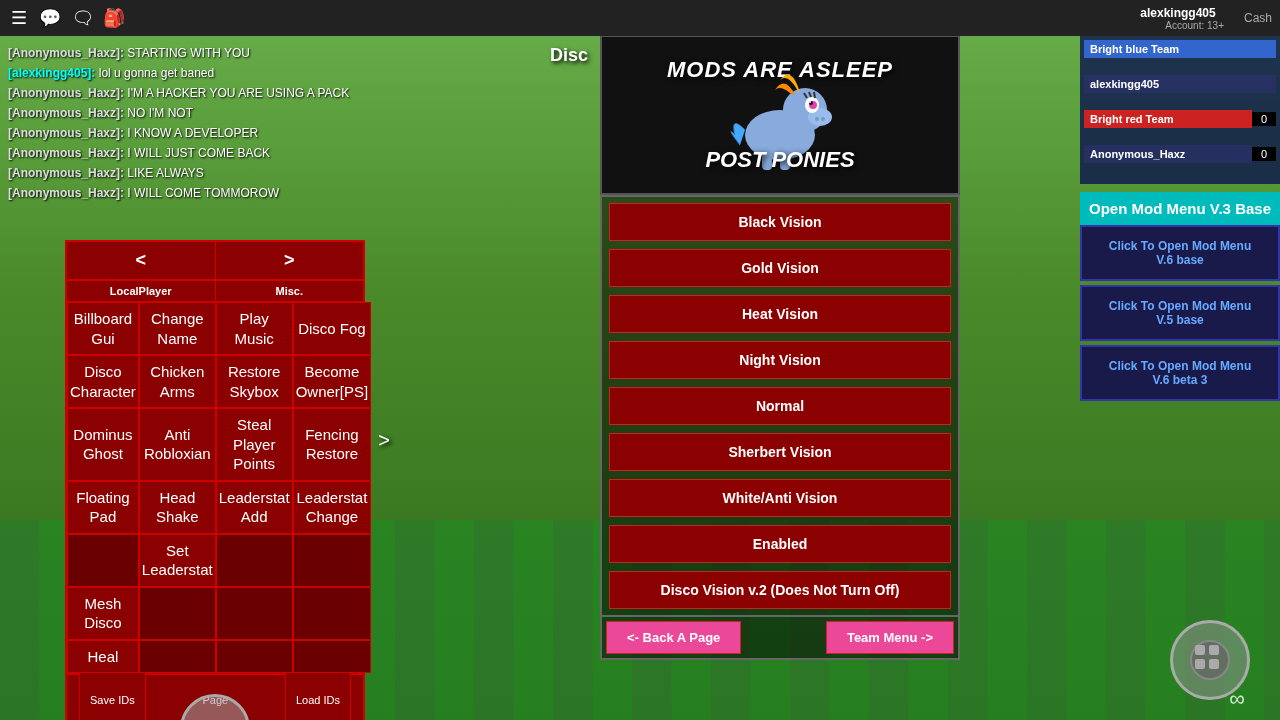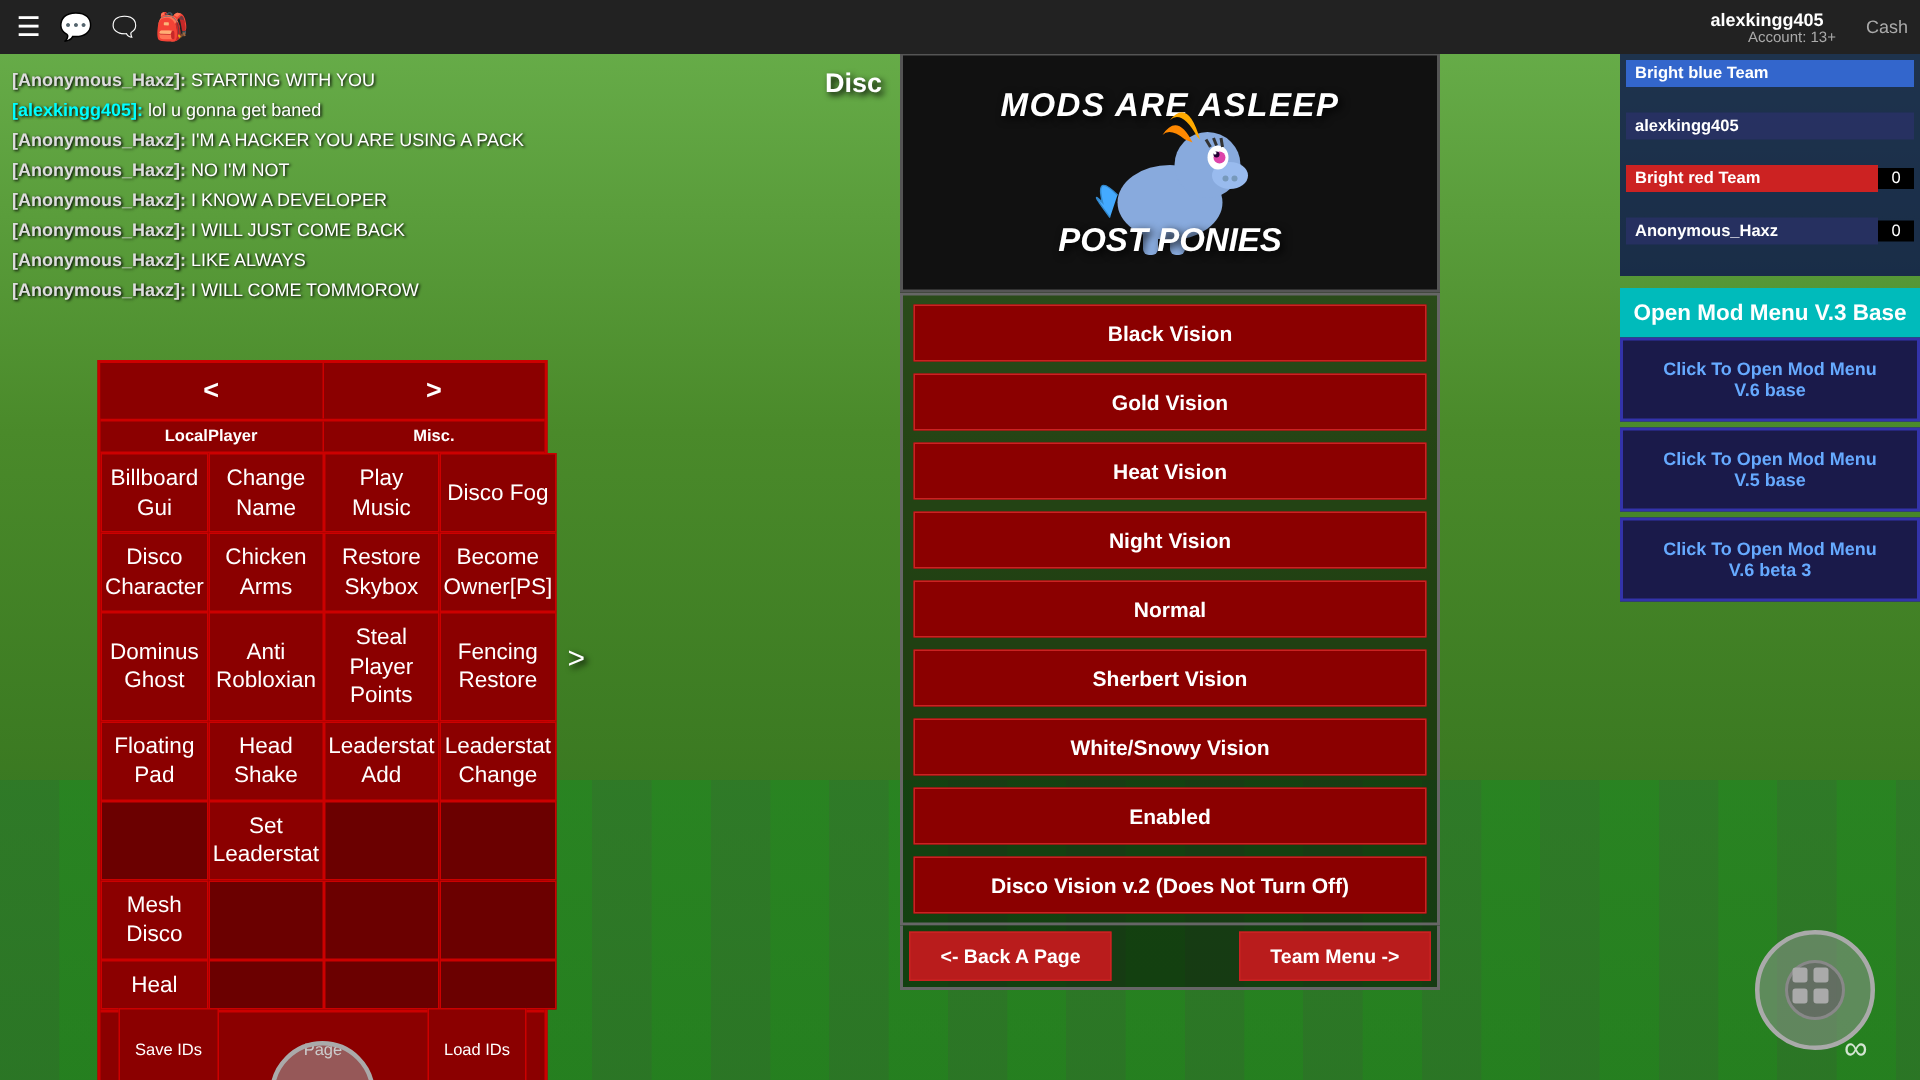--- a/index.html
+++ b/index.html
@@ -255,21 +255,21 @@
     }
     .vision-footer {
       display: flex;
       justify-content: space-between;
       background: rgba(0,0,0,0.5);
       border: 2px solid #666;
       border-top: none;
       padding: 4px;
     }
     .vision-footer-btn {
-      background: #b91c1c;
+      background: #ec4899;
       border: 1px solid #cc2222;
       color: white;
       font-size: 13px;
       font-weight: bold;
       padding: 8px 20px;
       cursor: pointer;
     }
 
     
     .right-panel {
@@ -526,21 +526,21 @@
     <div class="vision-header-subtext">POST PONIES</div>
   </div>
 
   <div class="vision-buttons">
     <button class="vision-btn">Black Vision</button>
     <button class="vision-btn">Gold Vision</button>
     <button class="vision-btn">Heat Vision</button>
     <button class="vision-btn">Night Vision</button>
     <button class="vision-btn">Normal</button>
     <button class="vision-btn">Sherbert Vision</button>
-    <button class="vision-btn">White/Snowy Vision</button>
+    <button class="vision-btn">White/Anti Vision</button>
     <button class="vision-btn">Enabled</button>
     <button class="vision-btn">Disco Vision v.2 (Does Not Turn Off)</button>
   </div>
 
   <div class="vision-footer">
     <button class="vision-footer-btn">&lt;- Back A Page</button>
     <button class="vision-footer-btn">Team Menu -&gt;</button>
   </div>
 </div>
 

